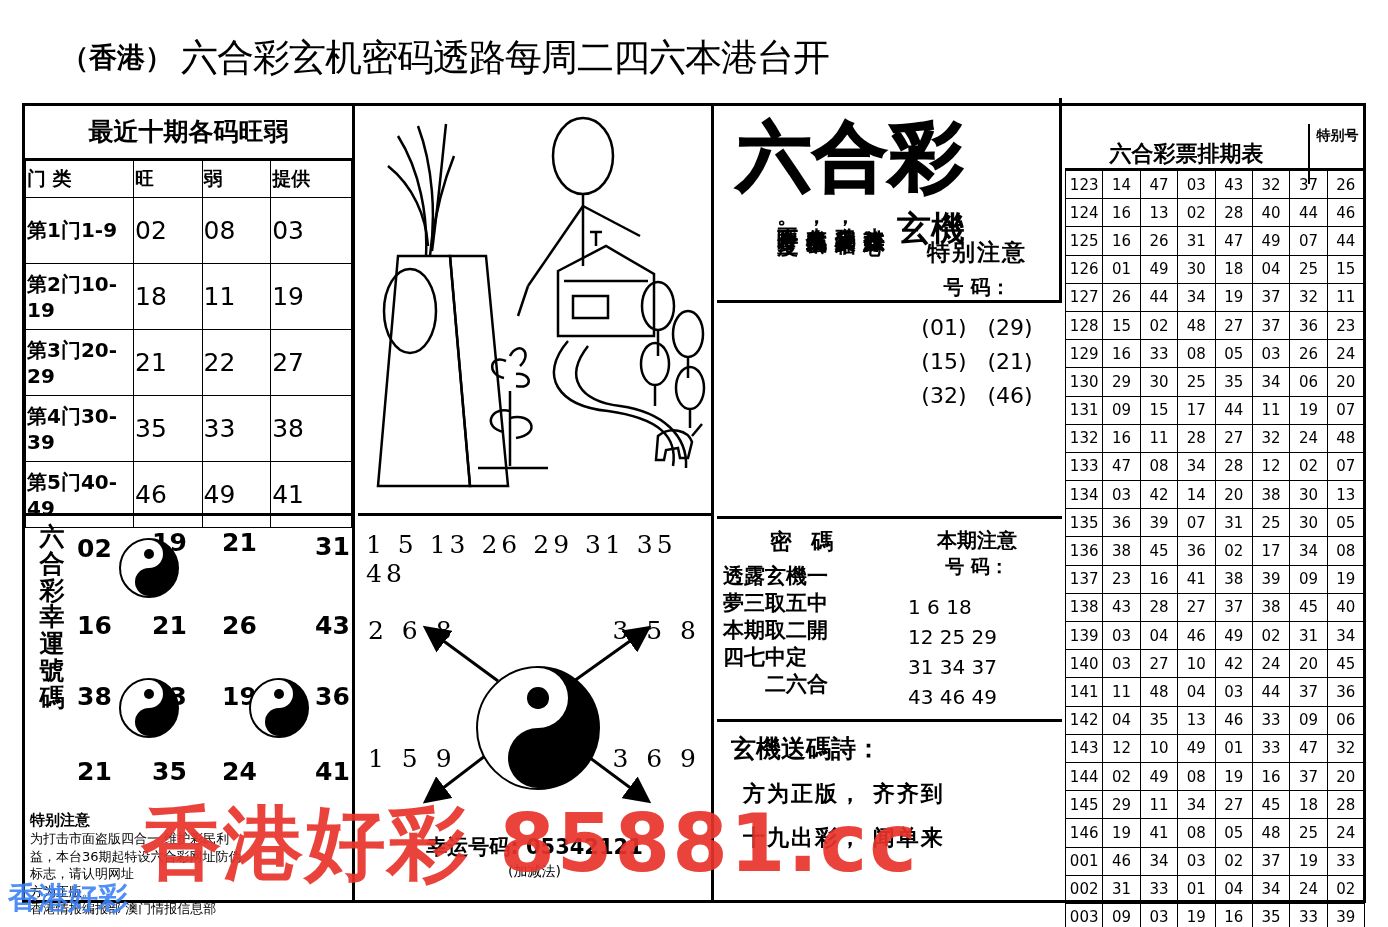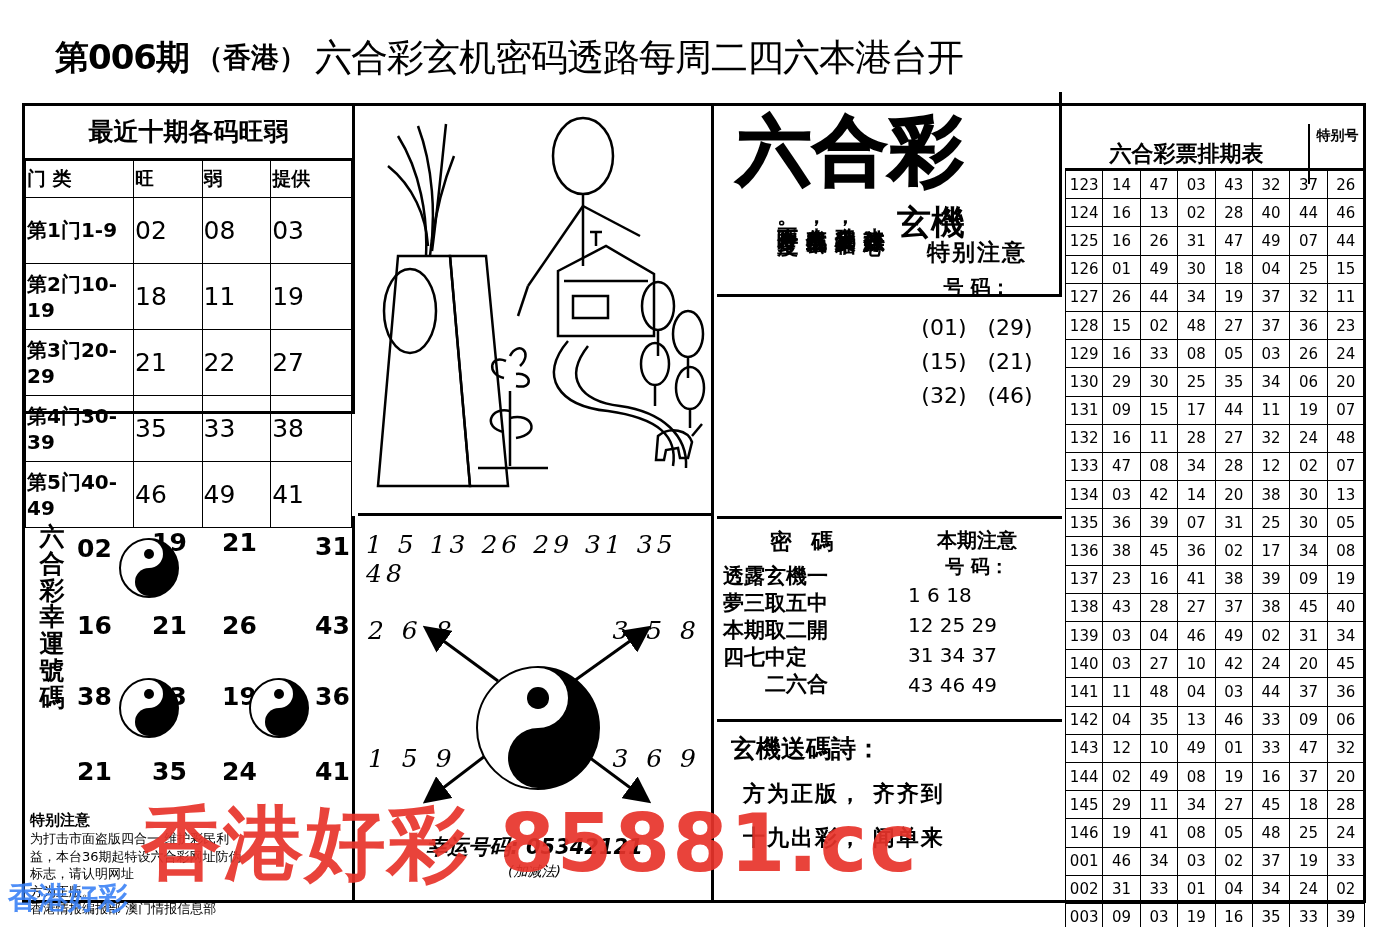--- a/index.html
+++ b/index.html
@@ -9,21 +9,21 @@
   
   .header{position:absolute;left:0;top:28px;width:1388px;height:60px;display:flex;align-items:center;padding-left:55px;box-sizing:border-box;}
   .hdr-issue{font-size:34px;font-weight:bold;font-family:"DejaVu Sans","Liberation Sans",sans-serif;letter-spacing:-1px;}
   .hdr-region{font-size:28px;font-weight:bold;margin-left:6px;}
   .hdr-title{font-size:37px;font-weight:normal;margin-left:8px;letter-spacing:-1px;}
 
   
   .frame{position:absolute;left:22px;top:103px;width:1344px;height:800px;border:3px solid #000;box-sizing:border-box;}
 
   
-  .ltbl{position:absolute;left:25px;top:106px;width:330px;height:308px;border-right:3px solid #000;border-bottom:3px solid #000;box-sizing:border-box;}
+  .ltbl{position:absolute;left:25px;top:106px;width:330px;height:410px;border-right:3px solid #000;border-bottom:3px solid #000;box-sizing:border-box;}
   .ltbl-title{height:52px;line-height:52px;text-align:center;font-size:25px;font-weight:bold;border-bottom:2px solid #000;}
   .ltbl table{width:100%;border-collapse:collapse;}
   .ltbl td{border:1px solid #000;height:63px;font-size:23px;}
   .ltbl td.lbl{font-weight:bold;font-size:20px;width:105px;}
   .ltbl td.num{font-size:25px;}
   .ltbl tr.head td{height:34px;font-size:19px;font-weight:bold;}
 
   
   .lucky{position:absolute;left:25px;top:516px;width:330px;height:387px;border-right:3px solid #000;box-sizing:border-box;}
   .lucky-side{position:absolute;left:6px;top:8px;width:42px;font-size:25px;font-weight:bold;line-height:1.07;text-align:center;}
@@ -38,49 +38,49 @@
   .taiji .d1{top:16%;background:#000;}
   .taiji .d2{top:66%;background:#fff;}
 
   .notice{position:absolute;left:30px;top:810px;width:315px;font-size:13px;line-height:1.35;}
   .notice b{font-size:15px;}
 
   
   .pic{position:absolute;left:358px;top:106px;width:356px;height:410px;border-right:3px solid #000;border-bottom:3px solid #000;box-sizing:border-box;overflow:hidden;}
 
   
-  .midbot{position:absolute;left:358px;top:516px;width:356px;height:387px;border-right:3px solid #000;box-sizing:border-box;font-style:italic;}
+  .midbot{position:absolute;left:358px;top:516px;width:356px;height:387px;border-right:3px solid #000;box-sizing:border-box;}
   .mid-row1{position:absolute;top:14px;left:8px;width:344px;font-size:25px;letter-spacing:4px;font-family:"DejaVu Serif","Liberation Serif",serif;}
   .mid-l{position:absolute;font-size:25px;font-family:"DejaVu Serif","Liberation Serif",serif;letter-spacing:5px;}
   .arrowsvg{position:absolute;left:0;top:90px;width:356px;height:220px;}
   .lucky-code{position:absolute;bottom:42px;left:0;width:100%;text-align:center;font-size:21px;font-weight:bold;}
   .lucky-sub{position:absolute;bottom:22px;left:0;width:100%;text-align:center;font-size:14px;}
 
   
-  .logo{position:absolute;left:717px;top:92px;width:345px;height:205px;border-bottom:3px solid #000;border-right:3px solid #000;box-sizing:border-box;}
+  .logo{position:absolute;left:717px;top:98px;width:345px;height:205px;border-bottom:3px solid #000;border-right:3px solid #000;box-sizing:border-box;}
   .logo-text{position:absolute;left:20px;top:10px;font-size:74px;font-weight:bold;letter-spacing:2px;-webkit-text-stroke:2px #000;}
   .logo-sub{position:absolute;left:180px;top:108px;font-size:34px;font-weight:bold;}
 
   .poem{position:absolute;left:717px;top:205px;width:175px;height:311px;box-sizing:border-box;}
   .poem-cols{display:flex;flex-direction:row-reverse;height:100%;padding:6px 4px 0 4px;box-sizing:border-box;}
   .poem-col{writing-mode:vertical-rl;text-orientation:upright;font-size:21px;font-weight:bold;line-height:1.18;margin:0 2px;letter-spacing:1px;}
 
   .special{position:absolute;left:892px;top:205px;width:170px;height:311px;border-left:0;box-sizing:border-box;}
   .special-t{text-align:center;font-size:23px;font-weight:bold;margin-top:32px;letter-spacing:2px;}
   .special-t2{text-align:center;font-size:20px;font-weight:bold;margin-top:6px;}
   .special-nums{margin-top:10px;font-size:22px;line-height:1.55;text-align:center;}
 
   .sep-h{position:absolute;left:717px;top:516px;width:345px;height:3px;background:#000;}
   .miman{position:absolute;left:717px;top:519px;width:175px;height:200px;box-sizing:border-box;}
   .miman-t{text-align:center;font-size:22px;font-weight:bold;margin-top:8px;letter-spacing:6px;}
   .miman-b{font-size:21px;font-weight:bold;line-height:1.28;margin-top:6px;padding-left:6px;}
   .benqi{position:absolute;left:892px;top:519px;width:170px;height:200px;}
   .benqi-t{text-align:center;font-size:20px;font-weight:bold;margin-top:8px;}
   .benqi-t2{text-align:center;font-size:19px;font-weight:bold;}
-  .benqi-n{font-size:20px;line-height:1.5;padding-left:16px;margin-top:0;}
+  .benqi-n{font-size:20px;line-height:1.5;padding-left:16px;margin-top:12px;}
   .sep-h2{position:absolute;left:717px;top:719px;width:345px;height:3px;background:#000;}
   .xuanji{position:absolute;left:717px;top:722px;width:345px;height:181px;box-sizing:border-box;}
   .xuanji-t{font-size:25px;font-weight:bold;padding:10px 0 0 14px;}
   .xuanji-l{font-size:22px;font-weight:bold;padding:14px 0 0 26px;letter-spacing:2px;}
 
   
   .rtbl{position:absolute;left:1065px;top:106px;width:300px;height:797px;box-sizing:border-box;}
   .rtbl-hdr{height:62px;border-bottom:2px solid #000;position:relative;}
   .rtbl-hdr .banner{position:absolute;left:0;top:18px;width:243px;height:60px;display:flex;align-items:center;justify-content:center;font-size:22px;font-weight:bold;border-right:2px solid #000;}
   .rtbl-hdr .tb{position:absolute;left:245px;top:0;width:55px;height:60px;display:flex;align-items:center;justify-content:center;font-size:14px;font-weight:bold;text-align:center;line-height:1.1;}
@@ -91,21 +91,20 @@
   
   .wm{position:absolute;left:0;bottom:28px;width:1060px;text-align:center;font-size:80px;font-weight:bold;color:#e8342b;opacity:.92;letter-spacing:2px;pointer-events:none;font-family:"DejaVu Sans","Liberation Sans",sans-serif;}
   .wm2{position:absolute;left:8px;bottom:8px;font-size:30px;font-weight:bold;color:#3b82f6;opacity:.9;}
 </style>
 </head>
 <body>
 
 <div class="page">
 
   <div class="header">
-    <span class="hdr-issue">第006期</span>
     <span class="hdr-region">（香港）</span>
     <span class="hdr-title">六合彩玄机密码透路每周二四六本港台开</span>
   </div>
 
   <div class="frame"></div>
 
   <div class="ltbl">
     <div class="ltbl-title">最近十期各码旺弱</div>
     <table>
       <tbody>

